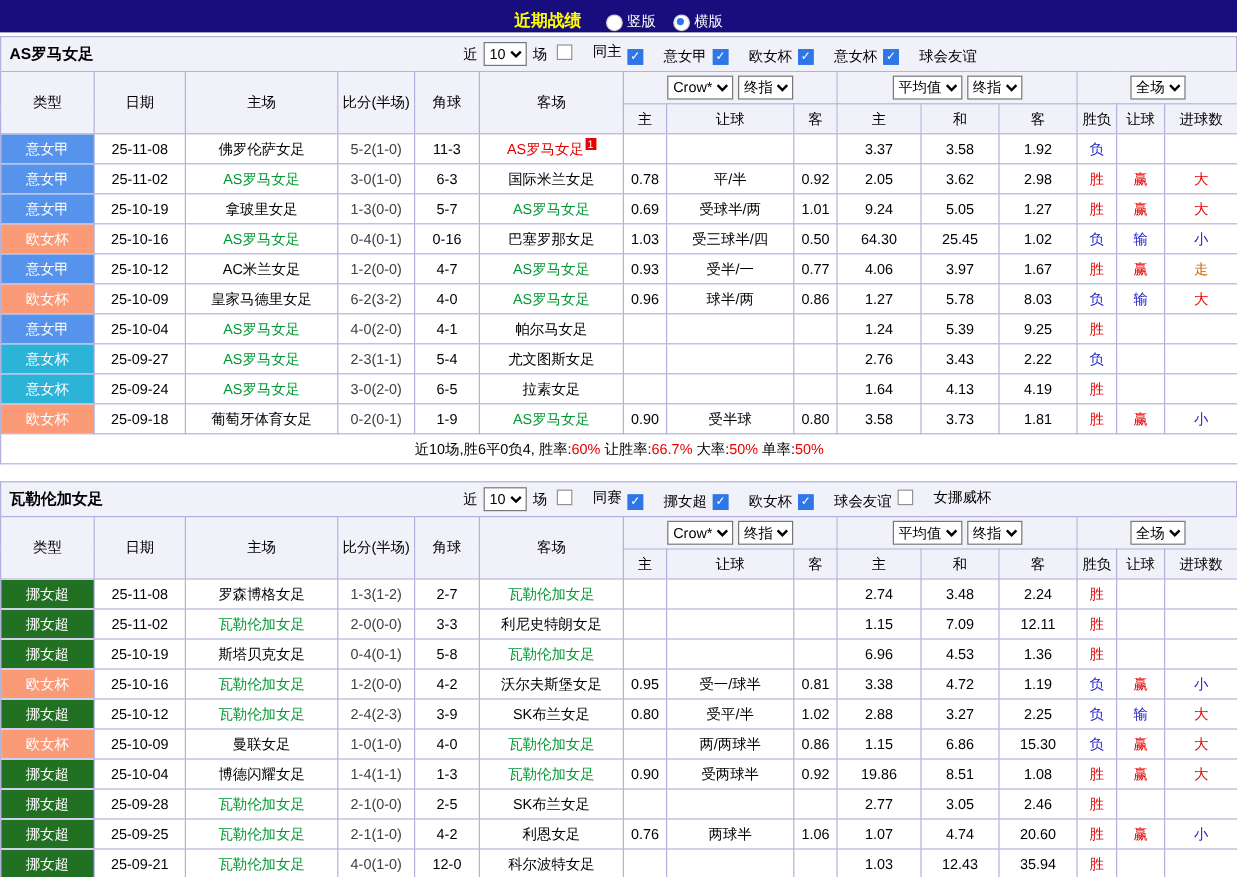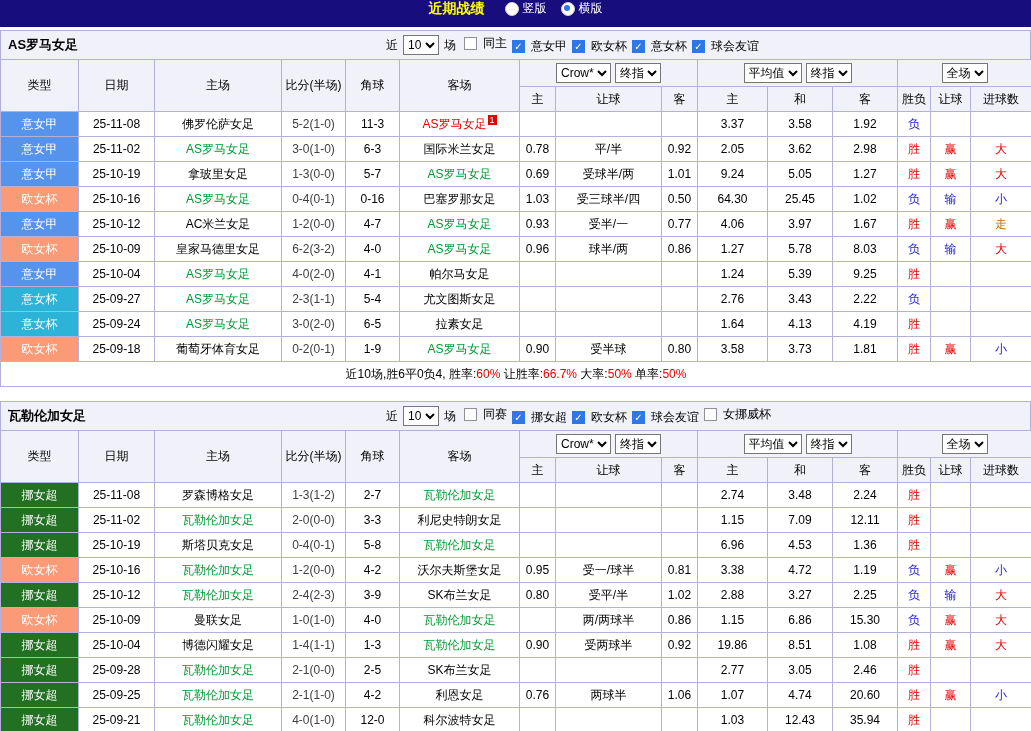--- a/index.html
+++ b/index.html
@@ -1,27 +1,27 @@
 <!DOCTYPE html>
 <html><head>
 <meta charset="utf-8">
 <style>
   html,body{margin:0;padding:0}
   body{width:1031px;background:#fff;color:#000;font-family:"Liberation Sans","DejaVu Sans",sans-serif;font-size:12px}
-  .topbar{height:27px;background:#170d7c;display:flex;align-items:flex-start;justify-content:center;gap:14px;color:#fff}
+  .topbar{height:27px;background:#170d7c;display:flex;align-items:flex-end;justify-content:center;gap:14px;color:#fff}
   .tb-title{color:#ffff00;font-weight:bold;font-size:14px;margin-right:6px}
   .radio{display:inline-flex;align-items:center;gap:4px;cursor:pointer}
   .rdot{width:12px;height:12px;border-radius:50%;background:#fff;border:1px solid #cfcfcf;display:inline-block;position:relative}
   .rdot.on::after{content:"";position:absolute;left:2px;top:2px;width:6px;height:6px;border-radius:50%;background:#2f76e8}
   .section{margin-top:3px}
   .section + .section{margin-top:14px}
   .sec-head{position:relative;height:28px;background:#f1f1f9;border:1px solid #b1b1dc;border-bottom:none;display:flex;align-items:center;padding:0 7px}
   .sec-title{font-weight:bold;font-size:13px}
   .sec-filter{position:absolute;left:385px;display:flex;align-items:center;gap:3px;white-space:nowrap}
-  .check{display:inline-flex;align-items:center;gap:6px;margin-left:5px;cursor:pointer}
+  .check{display:inline-flex;align-items:center;gap:17px;margin-left:5px;cursor:pointer}
   .cb{width:13px;height:13px;border:1px solid #919191;background:#fff;display:inline-flex;align-items:center;justify-content:center;font-size:10px;box-sizing:border-box}
   .cb.on{background:#2f76e8;border-color:#2f76e8;color:#fff}
   .cb.on::after{content:"✓"}
   select{font-size:12px;height:20px;background:#fff;border:1px solid #767676;margin:0 2px}
   table.grid{border-collapse:collapse;table-layout:fixed;width:1031px}
   table.grid td{border:1px solid #b1b1dc;text-align:center;height:24px;padding:0 2px;overflow:hidden;white-space:nowrap}
   thead td{background:#f1f1f9}
   thead tr:first-child td{height:26px}
   td.type{color:#fff}
   td.score{color:#404040}

